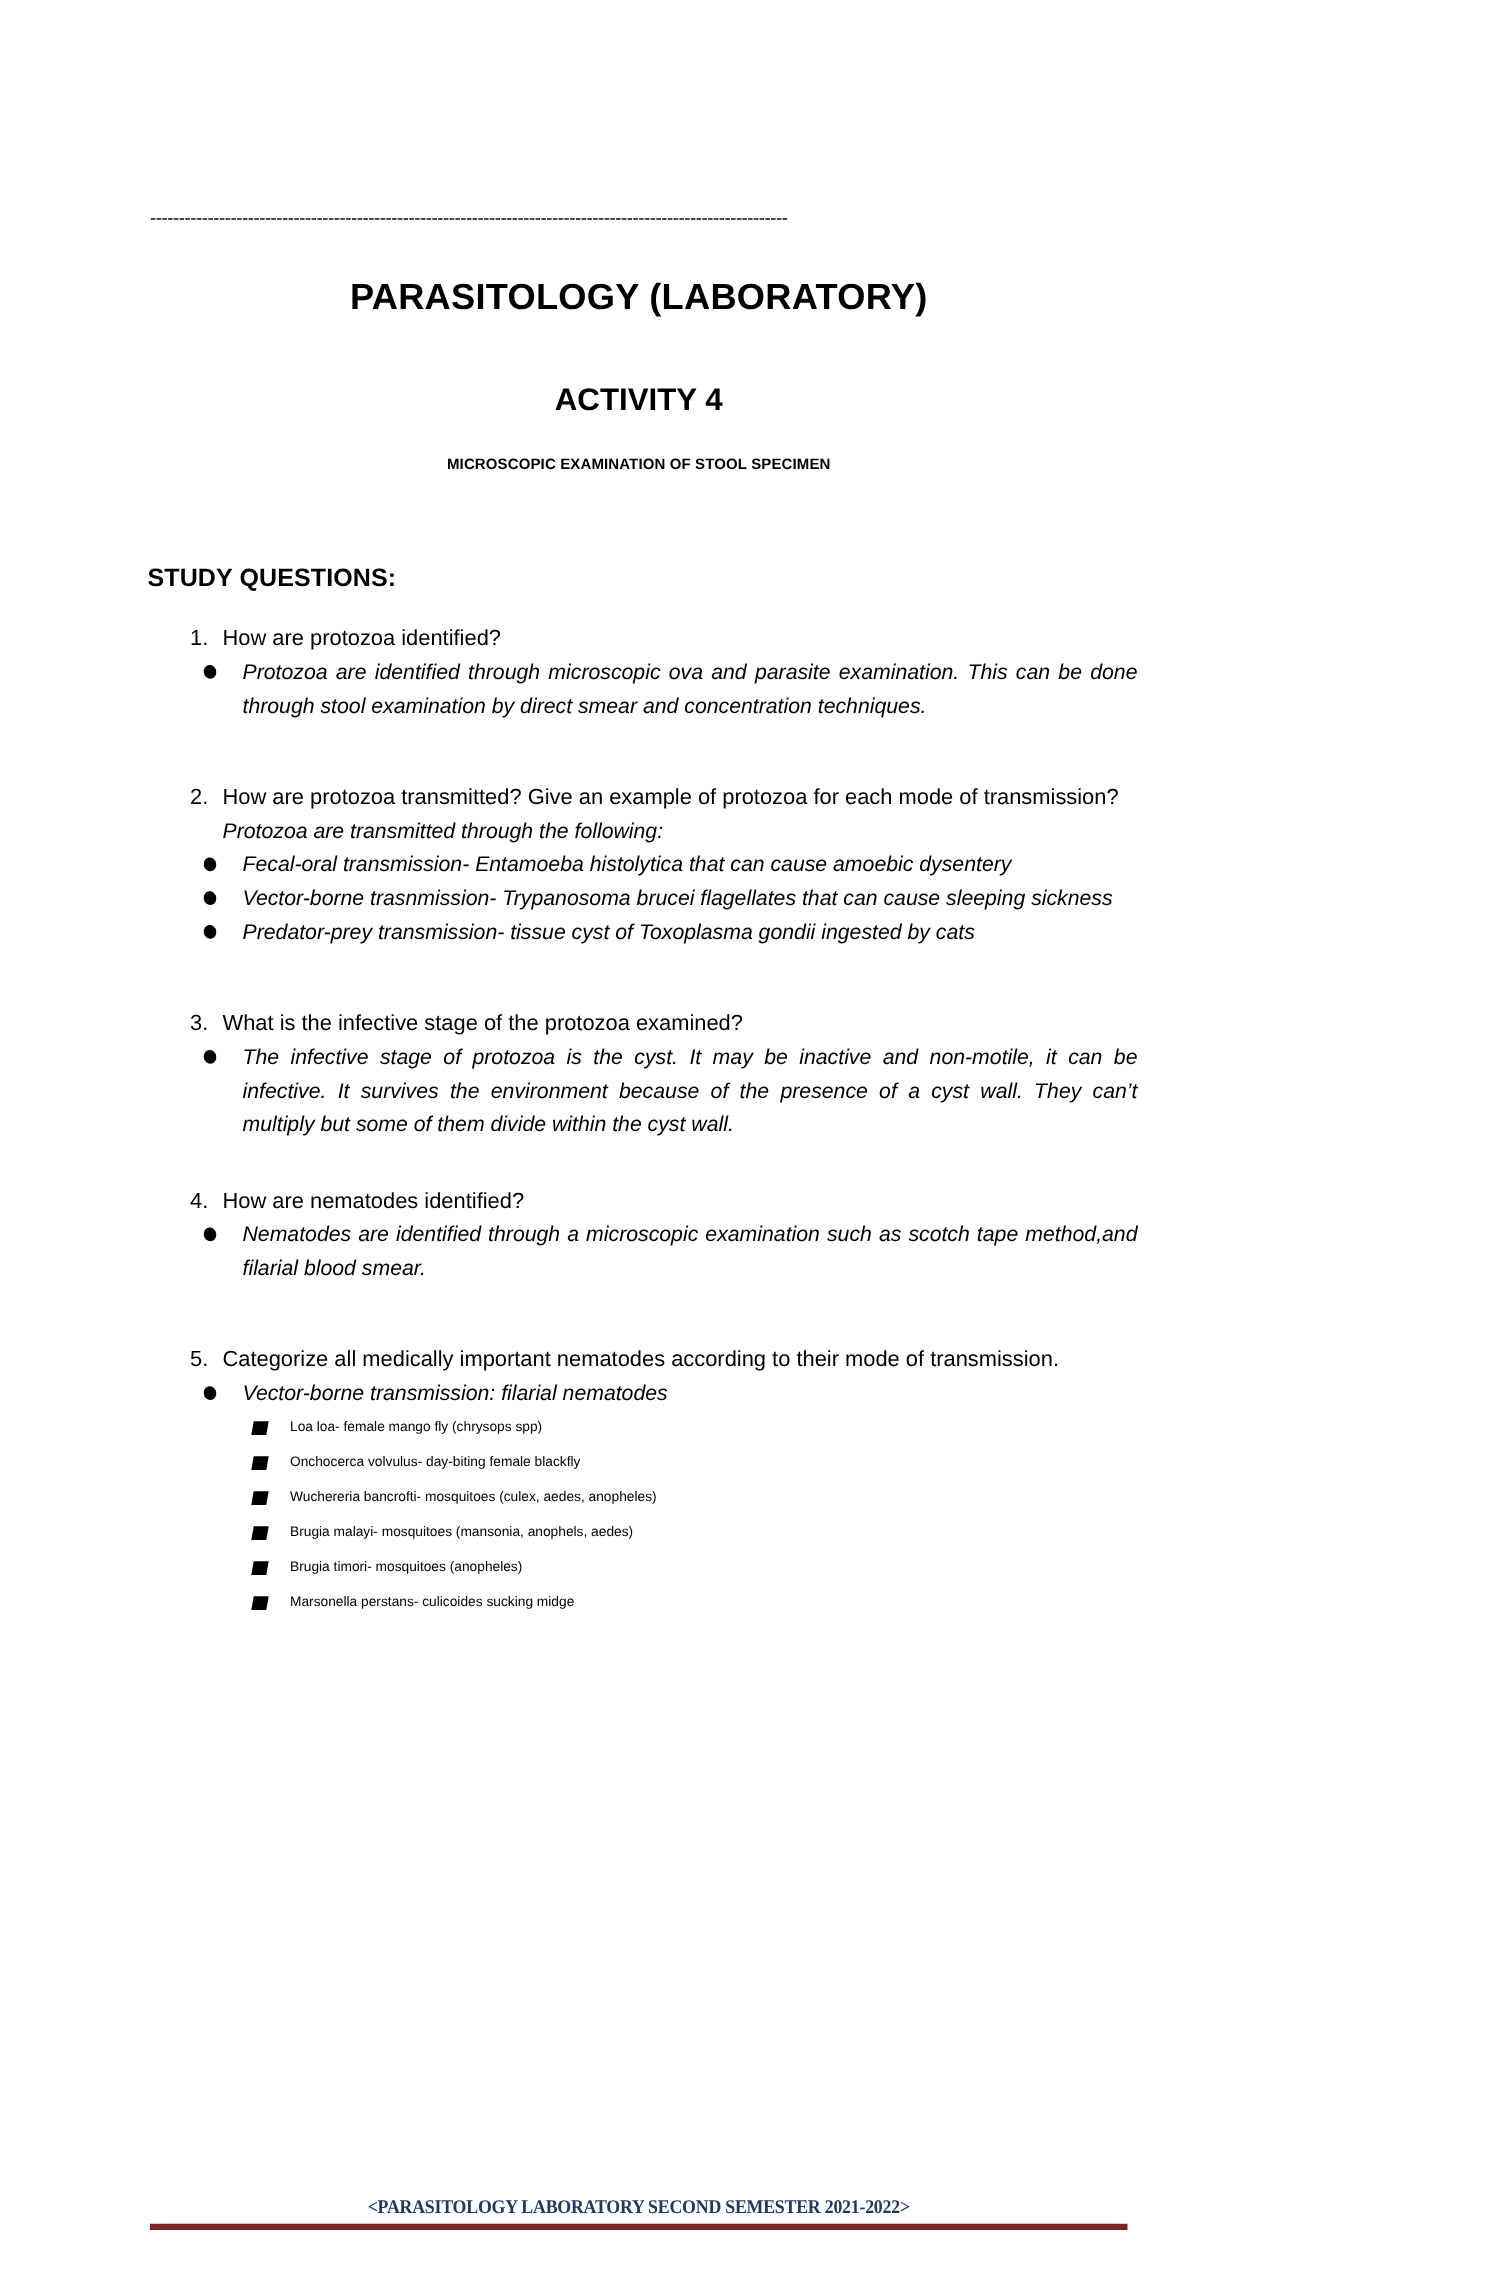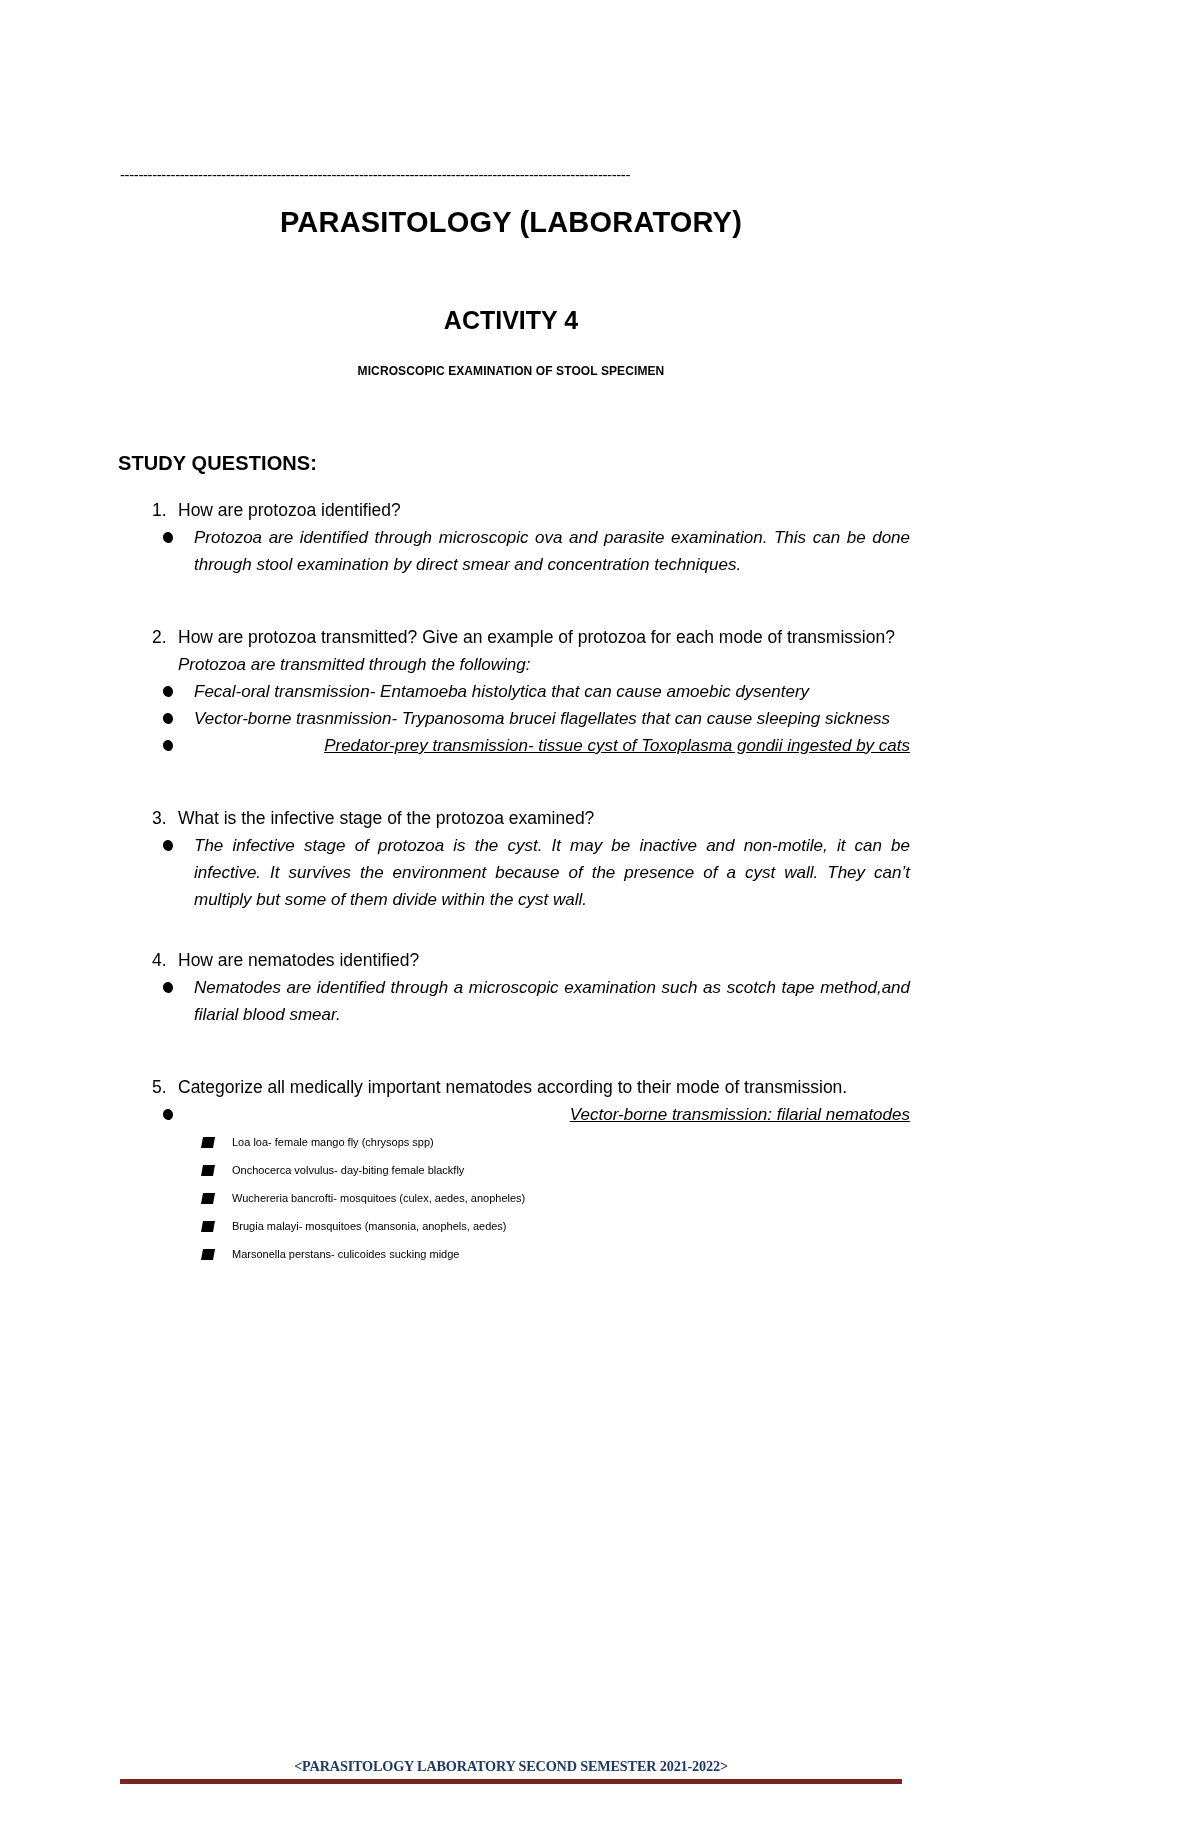--- a/index.html
+++ b/index.html
@@ -36,21 +36,21 @@
     line-height: 6px;
     letter-spacing: -0.4px;
     white-space: nowrap;
     color: #000;
   }
 
   
   .doc-title {
     position: absolute;
     left: 120px;
-    top: 206px;
+    top: 222px;
     width: 782px;
     text-align: center;
     font-size: 29px;
     font-weight: bold;
     letter-spacing: 0.2px;
   }
   .activity {
     position: absolute;
     left: 120px;
     top: 306px;
@@ -111,21 +111,21 @@
   
   .ans {
     position: relative;
     padding-left: 74px;
     font-size: 17px;
     line-height: 27px;
     font-style: italic;
     text-align: justify;
     padding-right: 0px;
   }
-  .ans.nojust { text-align: right; text-decoration: underline; }
+  .ans.nojust { text-align: left; }
   .bullet-round {
     position: absolute;
     left: 43px;
     top: 8px;
     width: 10px;
     height: 11px;
     background: #000;
     border-radius: 50% 50% 45% 50% / 48% 50% 50% 50%;
     transform: rotate(-8deg);
   }
@@ -267,20 +267,24 @@
       <div class="subitem">
         <span class="bullet-square"></span>
         <span>Wuchereria bancrofti- mosquitoes (culex, aedes, anopheles)</span>
       </div>
       <div class="subitem">
         <span class="bullet-square"></span>
         <span>Brugia malayi-  mosquitoes (mansonia, anophels, aedes)</span>
       </div>
       <div class="subitem">
         <span class="bullet-square"></span>
+        <span>Brugia timori- mosquitoes (anopheles)</span>
+      </div>
+      <div class="subitem">
+        <span class="bullet-square"></span>
         <span>Marsonella perstans- culicoides sucking midge</span>
       </div>
     </div>
 
   </div>
 
   <div class="footer-text">&lt;PARASITOLOGY LABORATORY SECOND SEMESTER 2021-2022&gt;</div>
   <div class="footer-rule"></div>
 
 </div>

